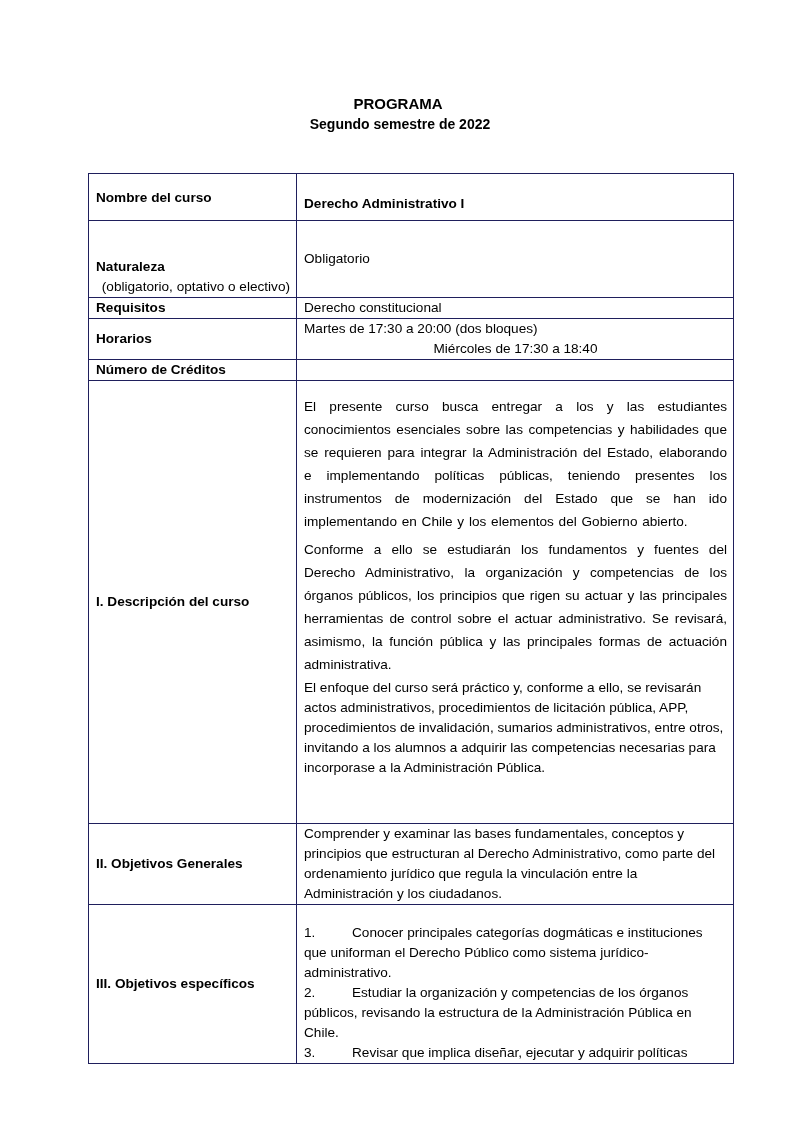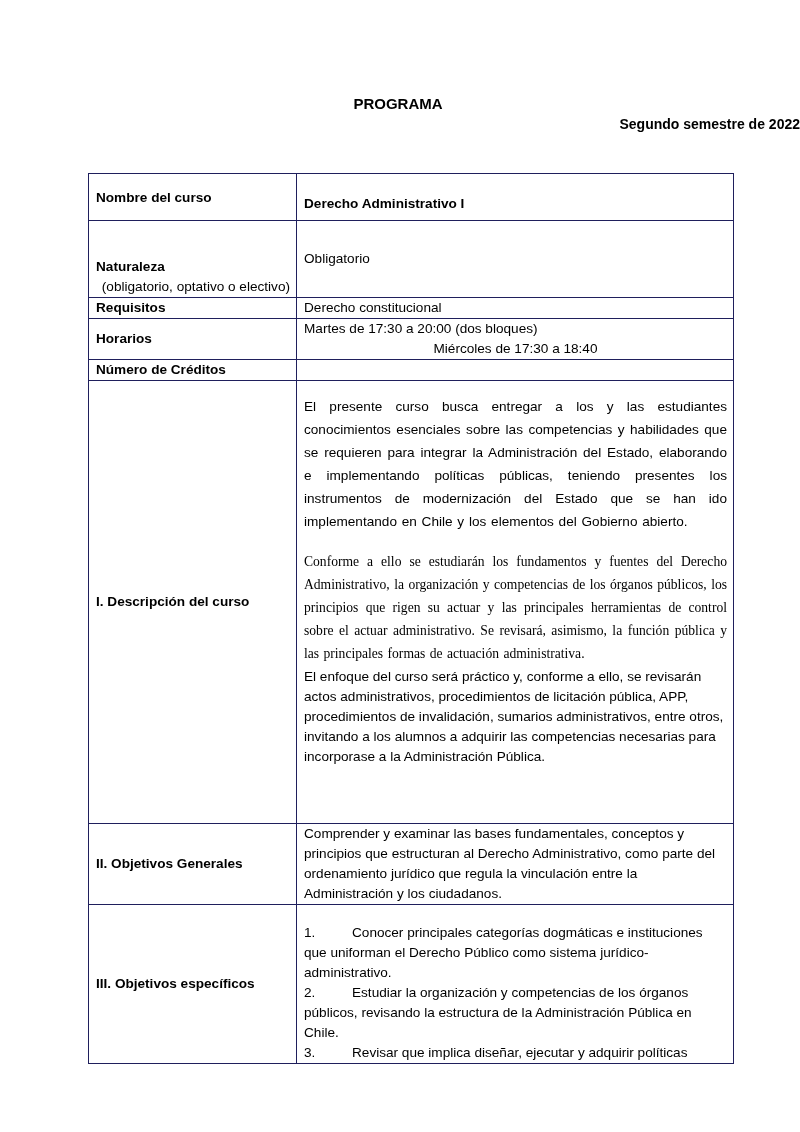--- a/index.html
+++ b/index.html
@@ -5,40 +5,40 @@
     html, body { margin: 0; padding: 0; background: #ffffff; }
     body {
       width: 800px; height: 1132px; position: relative; overflow: hidden;
       font-family: "Liberation Sans", sans-serif; color: #000;
     }
     .title {
       position: absolute; left: 0; width: 796px; top: 95px; text-align: center;
       font-weight: bold; font-size: 15px; line-height: 18px;
     }
     .subtitle {
-      position: absolute; left: 0; width: 800px; top: 115px; text-align: right;
+      position: absolute; left: 0; width: 800px; top: 115px; text-align: center;
       font-weight: bold; font-size: 14px; line-height: 18px;
     }
     table.prog {
       position: absolute; left: 88px; top: 173px; width: 645px;
       border-collapse: collapse; table-layout: fixed;
       font-size: 13.6px; line-height: 20px;
     }
     table.prog td {
       border: 1.5px solid #1f1f5c; vertical-align: middle;
       padding: 0 6px 0 7px; box-sizing: border-box;
     }
     col.c1 { width: 208px; }
     col.c2 { width: 437px; }
     td.lbl { font-weight: bold; }
     .lbl-sub { font-weight: normal; }
     .justify { text-align: justify; text-align-last: left; }
     .desc p { margin: 0; }
     .desc p.p1 { line-height: 23px; padding-top: 14px; word-spacing: 1px; }
-    .desc p.p2 { line-height: 23px; margin-top: 17px; word-spacing: 1px; font-family: Liberation Serif, serif; }
+    .desc p.p2 { line-height: 23px; margin-top: 5px; word-spacing: 1px; }
     .desc p.p3 { line-height: 20px; margin-top: 2px; }
     .obj-item { display: block; }
     .obj-num { display: inline-block; width: 48px; }
   </style>
 </head>
 <body>
 
 <div class="title">PROGRAMA</div>
 <div class="subtitle">Segundo semestre de 2022</div>
 

